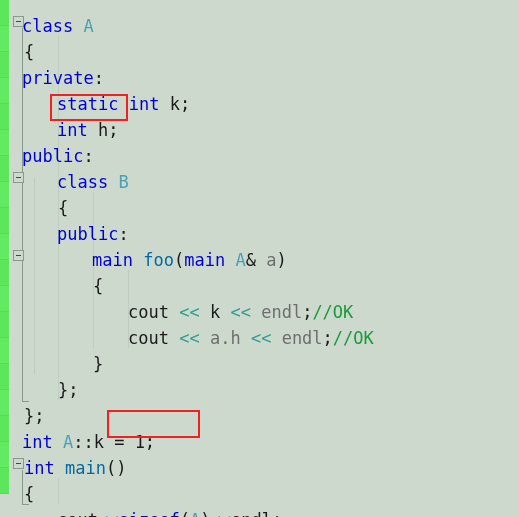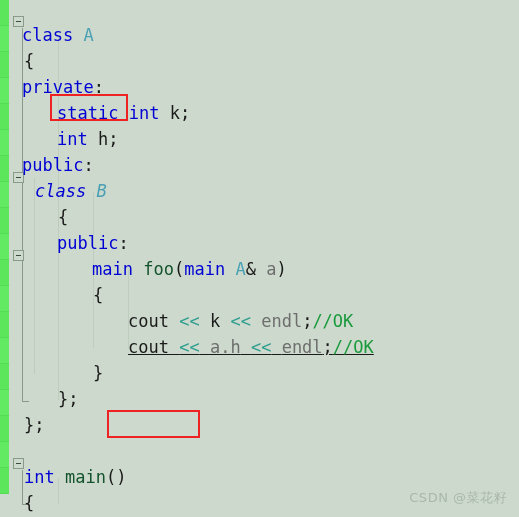--- a/index.html
+++ b/index.html
@@ -86,39 +86,39 @@
   .indent-guide {
     position: absolute;
     width: 1px;
     background: #bfcdbf;
   }
 
   
   #code {
     position: absolute;
     left: 0;
-    top: 12px;
+    top: 3px;
     width: 519px;
     height: 375px;
   }
   .line {
     position: absolute;
     left: 0;
     height: 26px;
     line-height: 26px;
     font-size: 17px;
     white-space: pre;
     font-family: "DejaVu Sans Mono", monospace;
     color: #1a1a1a;
   }
 
   
   .kw   { color: #0000d4; }              
   .type { color: #4aa0b5; }              
-  .fn   { color: #14532d; }              
+  .fn   { color: #0369a1; }              
   .op   { color: #2e9e8f; }              
   .id   { color: #1a1a1a; }              
   .dim  { color: #6e6e6e; }              
   .cm   { color: #1a9a3c; margin-top: 16px; }              
   .pn   { color: #1a1a1a; }              
 
   
   .annot-rect {
     position: absolute;
     border: 2px solid #ee2222;
@@ -185,35 +185,35 @@
       <div class="indent-guide" style="left: 58px; top: 478px; height: 26px;"></div>
     </div>
 
   <div id="code">
       <div class="line" style="top: 10px; padding-left: 22px;"><span class="kw">class</span><span class="pn"> </span><span class="type">A</span></div>
       <div class="line" style="top: 36px; padding-left: 24px;"><span class="pn">{</span></div>
       <div class="line" style="top: 88px; padding-left: 57px;"><span class="kw">static</span><span class="pn"> </span><span class="kw">int</span><span class="pn"> </span><span class="id">k;</span></div>
       <div class="line" style="top: 62px; padding-left: 22px;"><span class="kw">private</span><span class="pn">:</span></div>
       <div class="line" style="top: 114px; padding-left: 57px;"><span class="kw">int</span><span class="pn"> </span><span class="id">h;</span></div>
       <div class="line" style="top: 140px; padding-left: 22px;"><span class="kw">public</span><span class="pn">:</span></div>
-      <div class="line" style="top: 166px; padding-left: 35px; font-style: italic;"><span class="kw">class</span><span class="pn"> </span><span class="type">B</span></div>
+      <div class="line" style="top: 166px; padding-left: 57px;"><span class="kw">class</span><span class="pn"> </span><span class="type">B</span></div>
       <div class="line" style="top: 192px; padding-left: 58px;"><span class="pn">{</span></div>
       <div class="line" style="top: 218px; padding-left: 57px;"><span class="kw">public</span><span class="pn">:</span></div>
       <div class="line" style="top: 244px; padding-left: 92px;"><span class="kw">main</span><span class="pn"> </span><span class="fn">foo</span><span class="pn">(</span><span class="kw">main</span><span class="pn"> </span><span class="type">A</span><span class="pn">&amp;</span><span class="pn"> </span><span class="dim">a</span><span class="pn">)</span></div>
       <div class="line" style="top: 270px; padding-left: 93px;"><span class="pn">{</span></div>
       <div class="line" style="top: 296px; padding-left: 128px;"><span class="id">cout</span><span class="pn"> </span><span class="op">&lt;&lt;</span><span class="pn"> </span><span class="id">k</span><span class="pn"> </span><span class="op">&lt;&lt;</span><span class="pn"> </span><span class="dim">endl</span><span class="pn">;</span><span class="cm">//OK</span></div>
-      <div class="line" style="top: 322px; padding-left: 128px; text-decoration: underline;"><span class="id">cout</span><span class="pn"> </span><span class="op">&lt;&lt;</span><span class="pn"> </span><span class="dim">a.h</span><span class="pn"> </span><span class="op">&lt;&lt;</span><span class="pn"> </span><span class="dim">endl</span><span class="pn">;</span><span class="cm">//OK</span></div>
+      <div class="line" style="top: 322px; padding-left: 128px;"><span class="id">cout</span><span class="pn"> </span><span class="op">&lt;&lt;</span><span class="pn"> </span><span class="dim">a.h</span><span class="pn"> </span><span class="op">&lt;&lt;</span><span class="pn"> </span><span class="dim">endl</span><span class="pn">;</span><span class="cm">//OK</span></div>
       <div class="line" style="top: 348px; padding-left: 93px;"><span class="pn">}</span></div>
       <div class="line" style="top: 374px; padding-left: 58px;"><span class="pn">};</span></div>
       <div class="line" style="top: 400px; padding-left: 24px;"><span class="pn">};</span></div>
+      <div class="line" style="top: 426px; padding-left: 22px;"><span class="kw">int</span><span class="pn"> </span><span class="type">A</span><span class="id">::k = 1;</span></div>
       <div class="line" style="top: 452px; padding-left: 24px;"><span class="kw">int</span><span class="pn"> </span><span class="fn">main</span><span class="pn">()</span></div>
       <div class="line" style="top: 478px; padding-left: 24px;"><span class="pn">{</span></div>
       <div class="line" style="top: 504px; padding-left: 57px;"><span class="id">cout</span><span class="op">&lt;&lt;</span><span class="kw">sizeof</span><span class="pn">(</span><span class="type">A</span><span class="pn">)</span><span class="op">&lt;&lt;</span><span class="id">endl</span><span class="pn">;</span></div>
     </div>
 
   <div id="annotations">
       <div class="annot-rect" style="left: 50px; top: 94px; width: 78px; height: 27px; border-color: rgb(238, 34, 34);"></div>
       <div class="annot-rect" style="left: 107px; top: 410px; width: 93px; height: 28px; border-color: rgb(238, 34, 34);"></div>
     </div>
 
-  <div id="watermark">CSDN @菜花籽</div>
 
 </div>
 
 </body></html>

